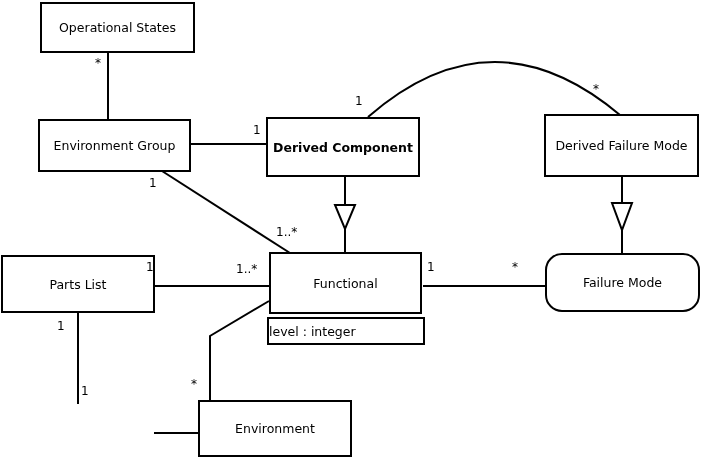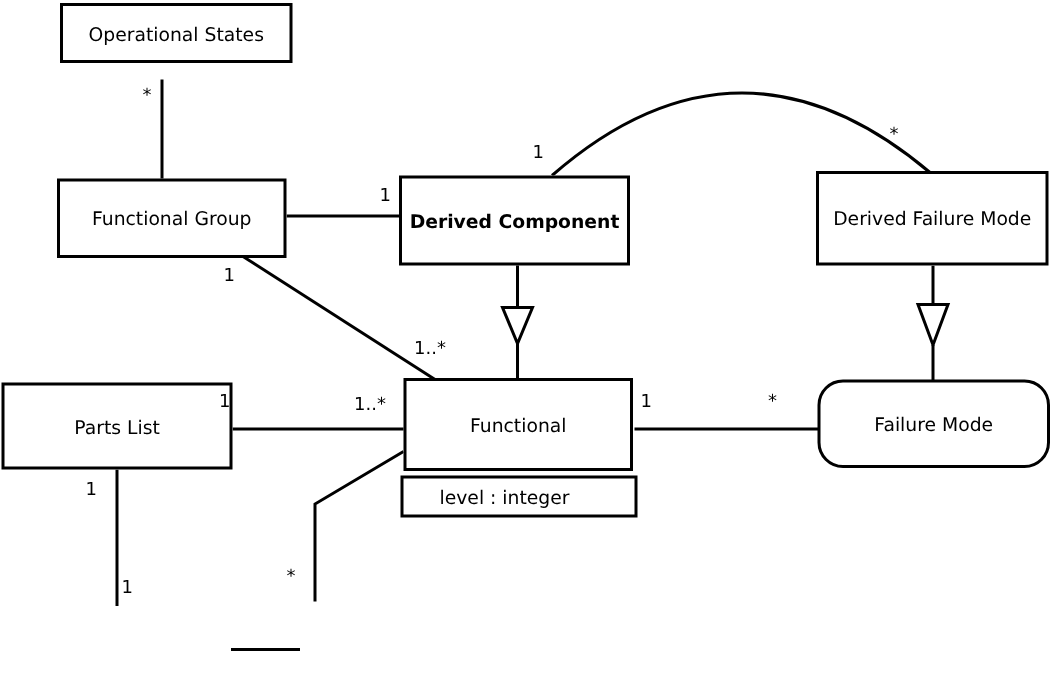--- a/index.html
+++ b/index.html
@@ -36,21 +36,21 @@
     z-index: 2;
   }
   .attr-box {
     position: absolute;
     box-sizing: border-box;
     border: 2px solid #000000;
     background: #ffffff;
     display: flex;
     align-items: center;
     justify-content: flex-start;
-    padding-left: 24px;
+    padding-left: 0;
     font-size: 12.5px;
     color: #000000;
     white-space: nowrap;
     z-index: 2;
   }
   .mult {
     position: absolute;
     font-size: 12px;
     color: #000000;
     line-height: 12px;
@@ -87,26 +87,26 @@
       <line x1="155" y1="286" x2="270" y2="286"></line>
 
       <line x1="78" y1="313" x2="78" y2="404"></line>
 
       <line x1="154" y1="433" x2="200" y2="433"></line>
 
       <polyline points="210,401 210,336 269,301"></polyline>
     </g>
   </svg>
 
-  <div class="class-box" style="left:40px; top:2px; width:155px; height:40px;text-align:center;">
+  <div class="class-box" style="left:40px; top:2px; width:155px; height:51px;text-align:center;">
     <span>Operational States</span>
   </div>
 
   <div class="class-box" style="left:38px; top:119px; width:153px; height:53px;">
-    <span>Functional Group</span>
+    <span>Environment Group</span>
   </div>
 
   <div class="class-box" style="left:266px; top:117px; width:154px; height:60px;font-weight:bold;">
     <span>Derived Component</span>
   </div>
 
   <div class="class-box" style="left:544px; top:114px; width:155px; height:63px;">
     <span>Derived Failure Mode</span>
   </div>
 
@@ -119,20 +119,23 @@
   </div>
   <div class="attr-box" style="left:267px; top:317px; width:158px; height:28px;">
     <span>level : integer</span>
   </div>
 
   <div class="class-box" style="left:545px; top:253px; width:155px; height:59px;border-radius:17px;">
     <span>Failure Mode</span>
   </div>
 
 
+  <div class="class-box" style="left:198px; top:400px; width:154px; height:57px;">
+    <span>Environment</span>
+  </div>
 
   <span class="mult" style="left:95px; top:57px;">*</span>
 
   <span class="mult" style="left:253px; top:124px;">1</span>
 
   <span class="mult" style="left:149px; top:177px;">1</span>
   <span class="mult" style="left:276px; top:226px;">1..*</span>
 
   <span class="mult" style="left:355px; top:95px;">1</span>
   <span class="mult" style="left:593px; top:83px;">*</span>

